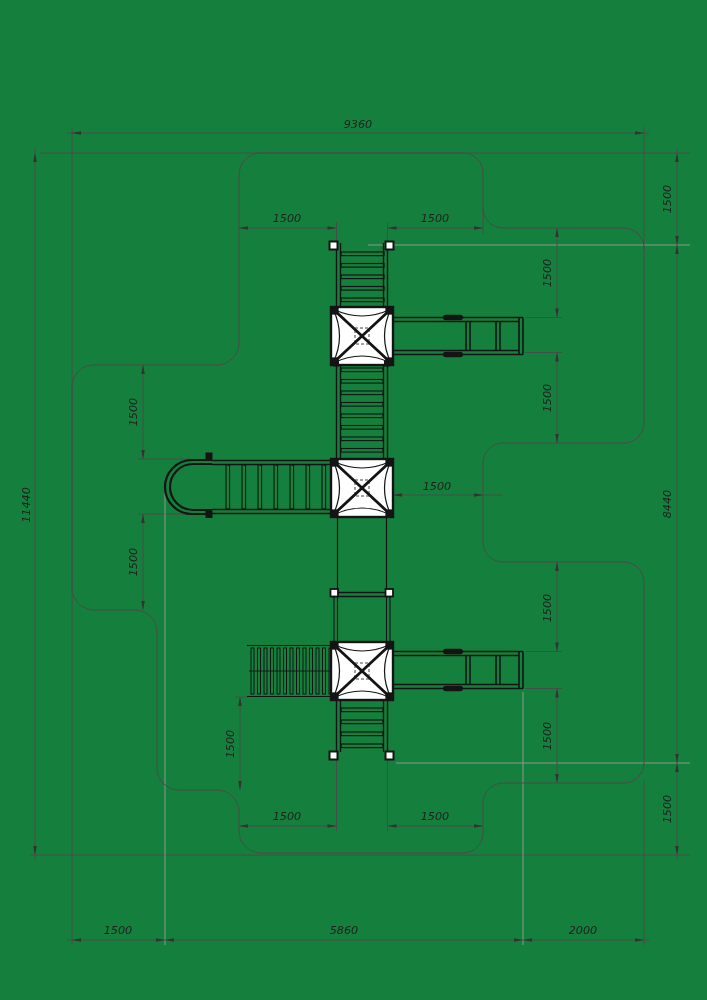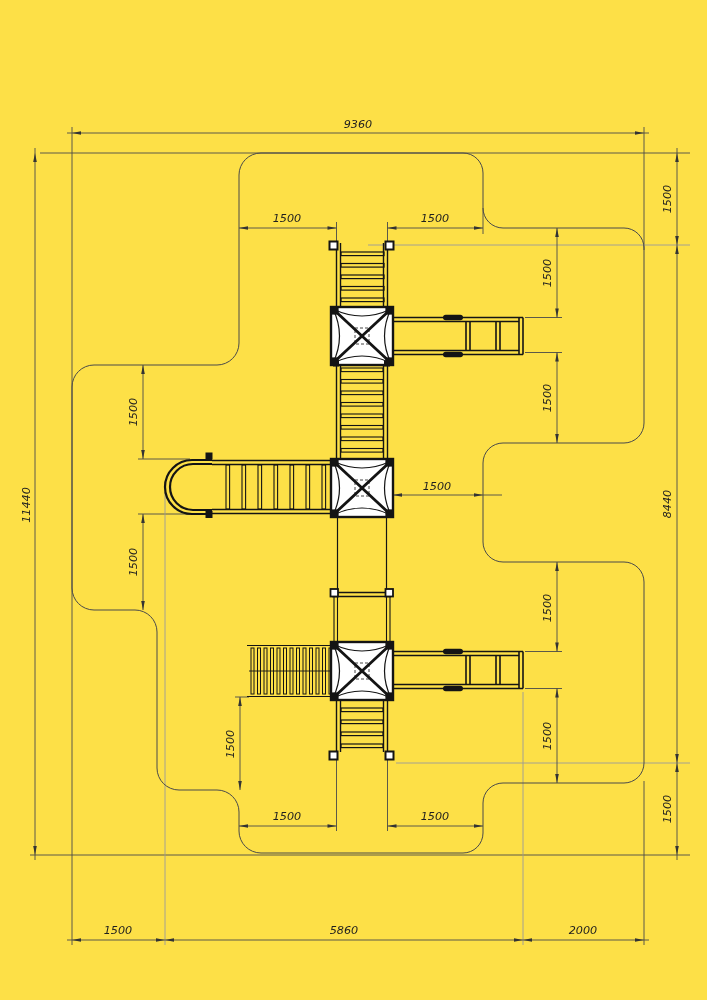--- a/index.html
+++ b/index.html
@@ -1,16 +1,16 @@
 <!DOCTYPE html>
 <html><head>
 <meta charset="utf-8">
 <style>
   html,body{margin:0;padding:0;background:#ffffff;}
-  .stage{position:relative;width:707px;height:1000px;background:#fde047;overflow:hidden;}
+  .stage{position:relative;width:707px;height:1000px;background:#15803d;overflow:hidden;}
   svg{position:absolute;left:0;top:0;}
   text{font-family:"DejaVu Sans",sans-serif;font-style:italic;font-size:11.2px;fill:#1f1f1f;}
 </style>
 </head>
 <body>
 
 <div class="stage">
 <svg width="707" height="1000" viewBox="0 0 707 1000">
 
   <defs>

